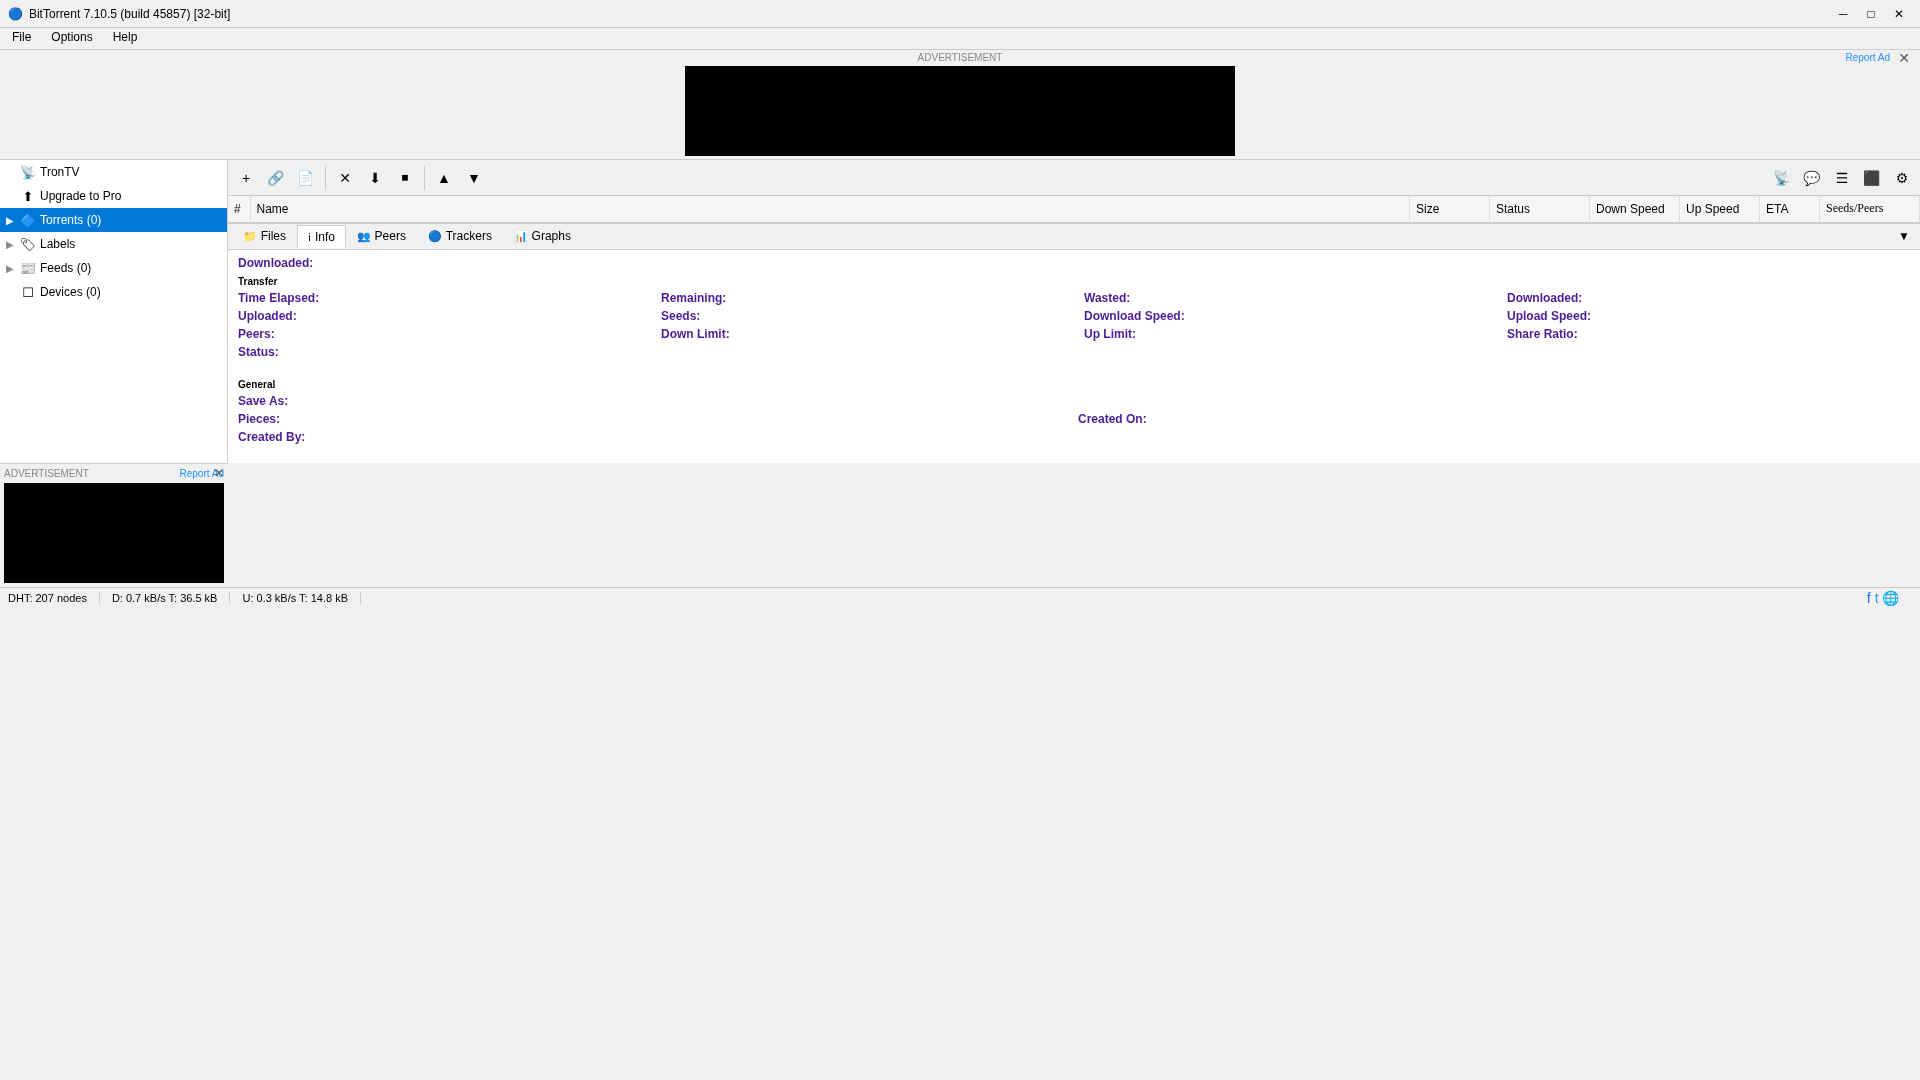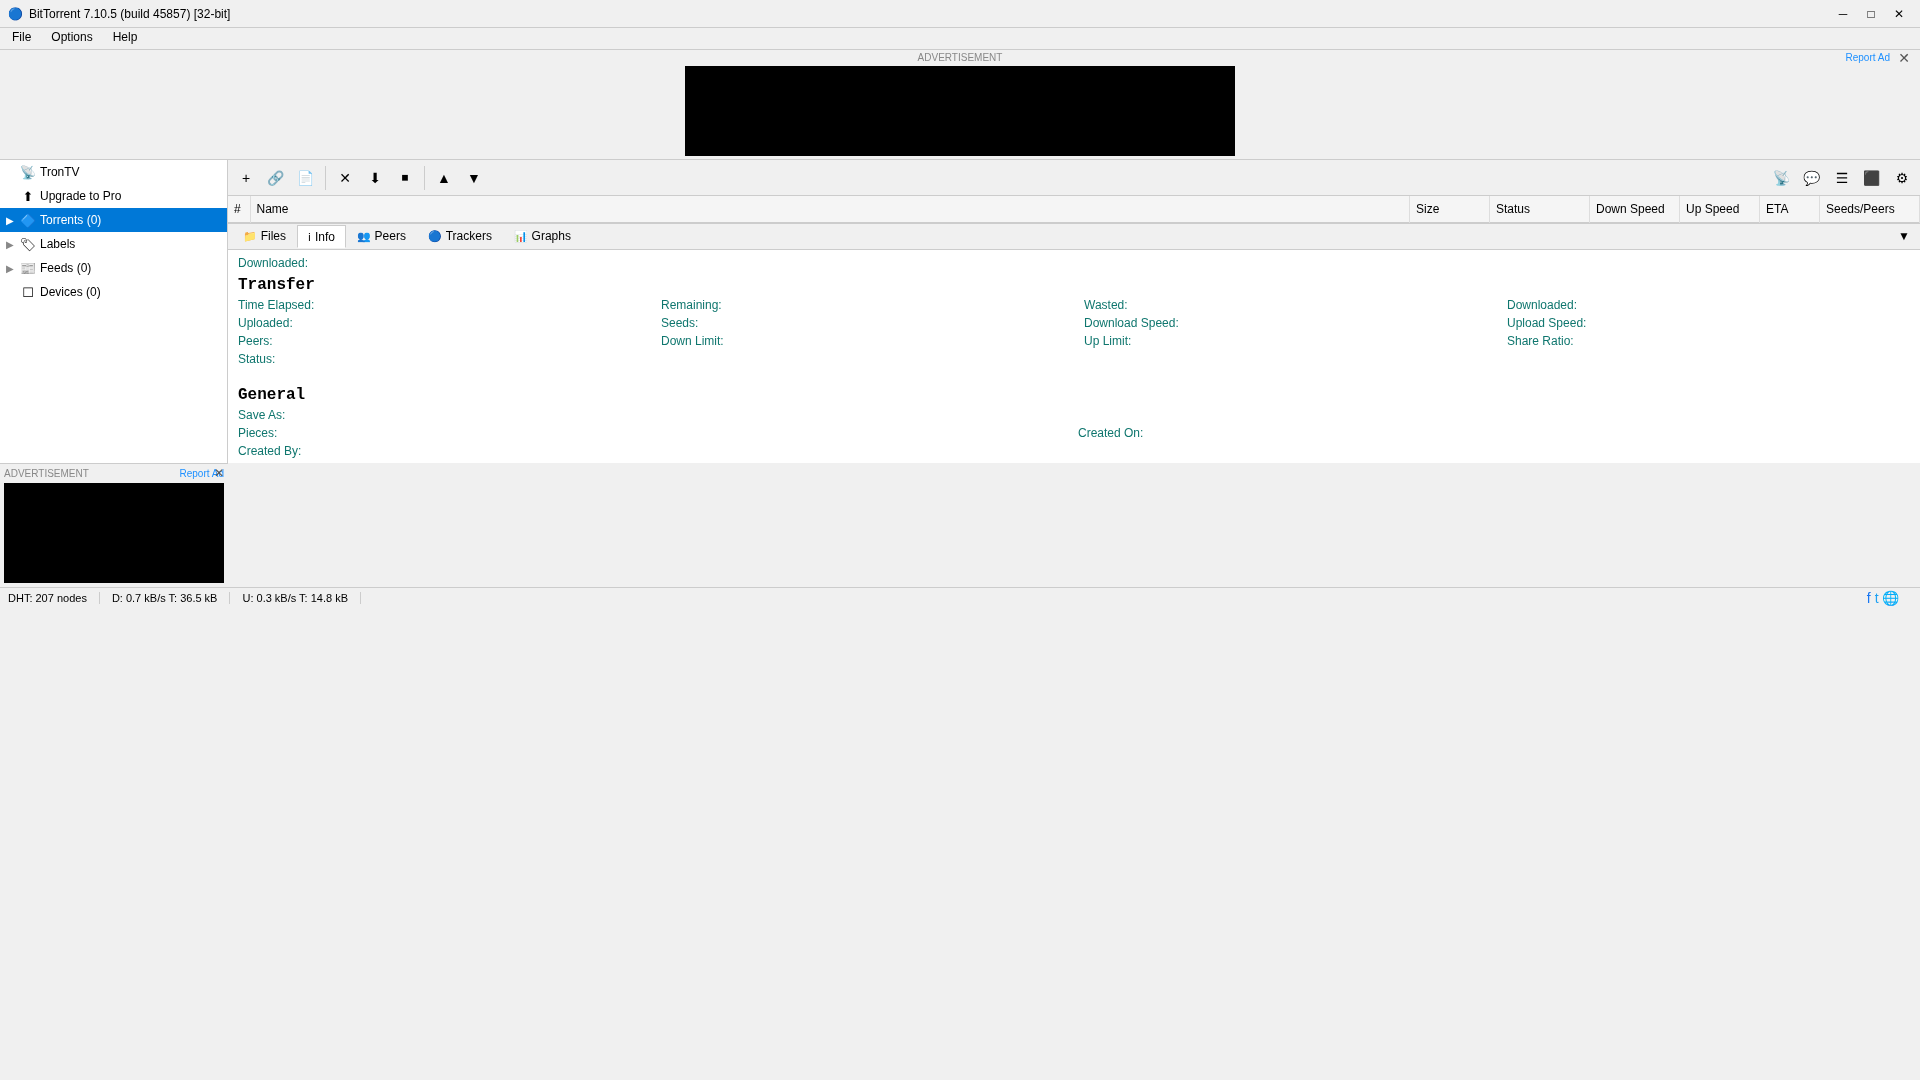--- a/index.html
+++ b/index.html
@@ -151,21 +151,21 @@
       white-space: nowrap;
       cursor: pointer;
     }
     .col-hash { width: 22px; text-align: center; }
     .col-name { min-width: 300px; }
     .col-size { width: 80px; }
     .col-status { width: 100px; }
     .col-downspeed { width: 90px; }
     .col-upspeed { width: 80px; }
     .col-eta { width: 60px; margin-left: 8px; }
-    .col-seeds { width: 100px; }
+    .col-seeds { width: 100px; font-family: Liberation Serif, serif; }
 
     
     #bottom-panel {
       height: 240px;
       border-top: 1px solid #ccc;
       background: #fff;
       display: flex;
       flex-direction: column;
       flex-shrink: 0;
     }
@@ -198,29 +198,28 @@
       flex: 1;
       overflow-y: auto;
       padding: 6px 10px;
     }
 
     .info-row {
       display: flex;
       gap: 4px;
       margin-bottom: 2px;
     }
-    .info-label { color: #0f766e; font-weight: normal; font-size: 12px; min-width: 120px; }
+    .info-label { color: #4c1d95; font-weight: bold; font-size: 12px; min-width: 120px; }
     .info-value { color: #000; font-size: 12px; }
 
     .section-header {
       font-weight: bold;
-      font-size: 16px;
+      font-size: 10px;
       margin: 6px 0 4px 0;
       color: #000;
-      font-family: Liberation Mono, monospace;
     }
 
     
     #statusbar {
       height: 22px;
       background: #f0f0f0;
       border-top: 1px solid #ccc;
       display: flex;
       align-items: center;
       padding: 0 8px;

